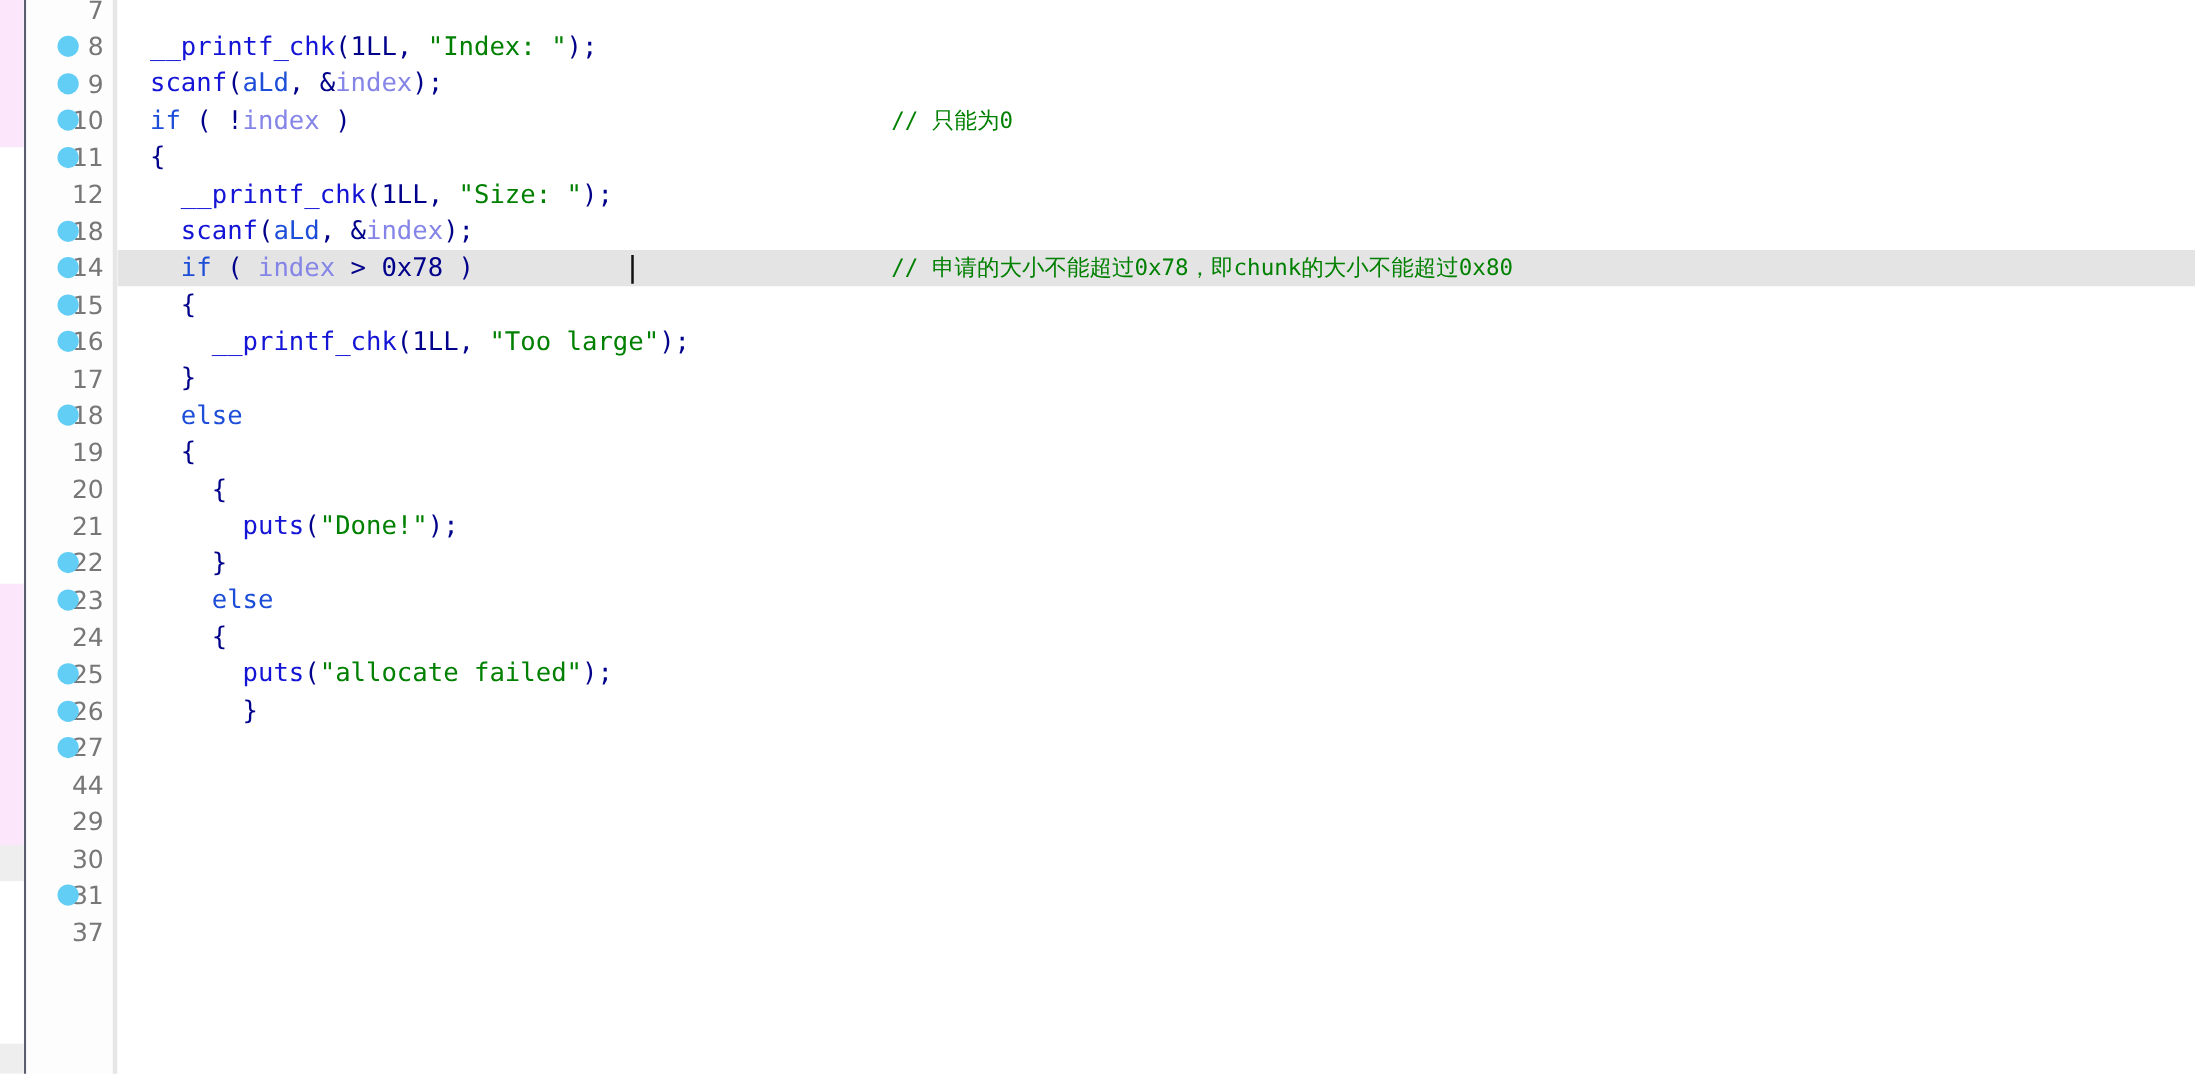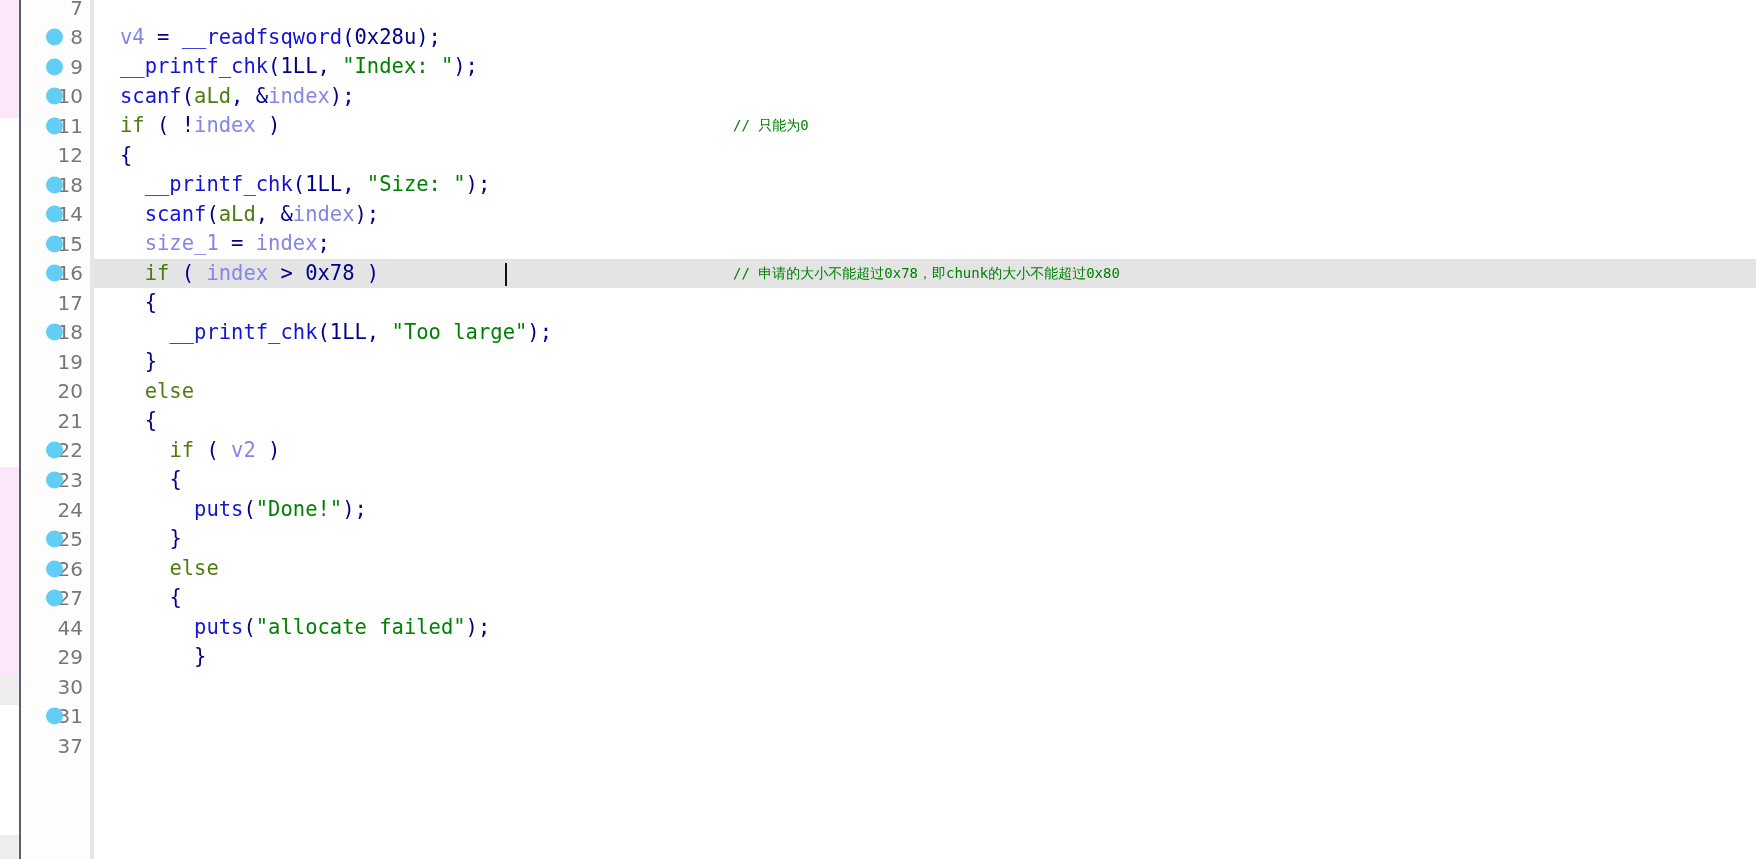--- a/index.html
+++ b/index.html
@@ -116,36 +116,36 @@
     font-size: 20.5px;
     line-height: 29.52px;
     color: #00008b;
     padding-left: 26px;
     box-sizing: border-box;
   }
   .crow.hl {
     background: #e4e4e4;
   }
 
-  .tk-kw   { color: #4d7c0f; }
+  .tk-kw   { color: #1d4ed8; }
   .tk-punc { color: #00008b; }
   .tk-num  { color: #00008b; }
   .tk-loc  { color: #8585e8; }
   .tk-fn   { color: #1414d6; }
   .tk-str  { color: #008000; }
 
   .cmt-col {
     position: absolute;
-    left: 639px;
+    left: 619px;
     top: 0;
     line-height: 29.52px;
     white-space: pre;
     color: #008000;
     font-family: "DejaVu Sans Mono", "DejaVu Sans", monospace;
-    font-size: 14px;
+    font-size: 18px;
   }
 
   .caret {
     position: absolute;
     left: 411px;
     top: 4px;
     width: 2px;
     height: 23px;
     background: #111111;
   }
@@ -262,35 +262,32 @@
           <span class="lnum">37</span>
         </div>
       </div>
   </div>
 
   <div class="gutsep"></div>
 
   <div class="code">
     <div class="code-rows">
         <div class="crow"><span></span></div>
-        <div class="crow"><span></span><span class="tk-loc">v4</span><span class="tk-punc"> = </span><span class="tk-fn">__readfsqword</span><span class="tk-punc">(</span><span class="tk-num">0x28u</span><span class="tk-punc">);</span></div>
         <div class="crow"><span></span><span class="tk-fn">__printf_chk</span><span class="tk-punc">(</span><span class="tk-num">1LL</span><span class="tk-punc">, </span><span class="tk-str">"Index: "</span><span class="tk-punc">);</span></div>
         <div class="crow"><span></span><span class="tk-fn">scanf</span><span class="tk-punc">(</span><span class="tk-kw">aLd</span><span class="tk-punc">, &amp;</span><span class="tk-loc">index</span><span class="tk-punc">);</span></div>
         <div class="crow"><span></span><span class="tk-kw">if</span><span class="tk-punc"> ( !</span><span class="tk-loc">index</span><span class="tk-punc"> )</span><span class="cmt-col">// 只能为0</span></div>
         <div class="crow"><span></span><span class="tk-punc">{</span></div>
         <div class="crow"><span>  </span><span class="tk-fn">__printf_chk</span><span class="tk-punc">(</span><span class="tk-num">1LL</span><span class="tk-punc">, </span><span class="tk-str">"Size: "</span><span class="tk-punc">);</span></div>
         <div class="crow"><span>  </span><span class="tk-fn">scanf</span><span class="tk-punc">(</span><span class="tk-kw">aLd</span><span class="tk-punc">, &amp;</span><span class="tk-loc">index</span><span class="tk-punc">);</span></div>
-        <div class="crow"><span>  </span><span class="tk-loc">size_1</span><span class="tk-punc"> = </span><span class="tk-loc">index</span><span class="tk-punc">;</span></div>
         <div class="crow hl"><span>  </span><span class="tk-kw">if</span><span class="tk-punc"> ( </span><span class="tk-loc">index</span><span class="tk-punc"> &gt; </span><span class="tk-num">0x78</span><span class="tk-punc"> )</span><span class="cmt-col">// 申请的大小不能超过0x78，即chunk的大小不能超过0x80</span><span class="caret" style="left: 411px;"></span></div>
         <div class="crow"><span>  </span><span class="tk-punc">{</span></div>
         <div class="crow"><span>    </span><span class="tk-fn">__printf_chk</span><span class="tk-punc">(</span><span class="tk-num">1LL</span><span class="tk-punc">, </span><span class="tk-str">"Too large"</span><span class="tk-punc">);</span></div>
         <div class="crow"><span>  </span><span class="tk-punc">}</span></div>
         <div class="crow"><span>  </span><span class="tk-kw">else</span></div>
         <div class="crow"><span>  </span><span class="tk-punc">{</span></div>
-        <div class="crow"><span>    </span><span class="tk-kw">if</span><span class="tk-punc"> ( </span><span class="tk-loc">v2</span><span class="tk-punc"> )</span></div>
         <div class="crow"><span>    </span><span class="tk-punc">{</span></div>
         <div class="crow"><span>      </span><span class="tk-fn">puts</span><span class="tk-punc">(</span><span class="tk-str">"Done!"</span><span class="tk-punc">);</span></div>
         <div class="crow"><span>    </span><span class="tk-punc">}</span></div>
         <div class="crow"><span>    </span><span class="tk-kw">else</span></div>
         <div class="crow"><span>    </span><span class="tk-punc">{</span></div>
         <div class="crow"><span>      </span><span class="tk-fn">puts</span><span class="tk-punc">(</span><span class="tk-str">"allocate failed"</span><span class="tk-punc">);</span></div>
         <div class="crow"><span>      </span><span class="tk-punc">}</span></div>
       </div>
   </div>
 

